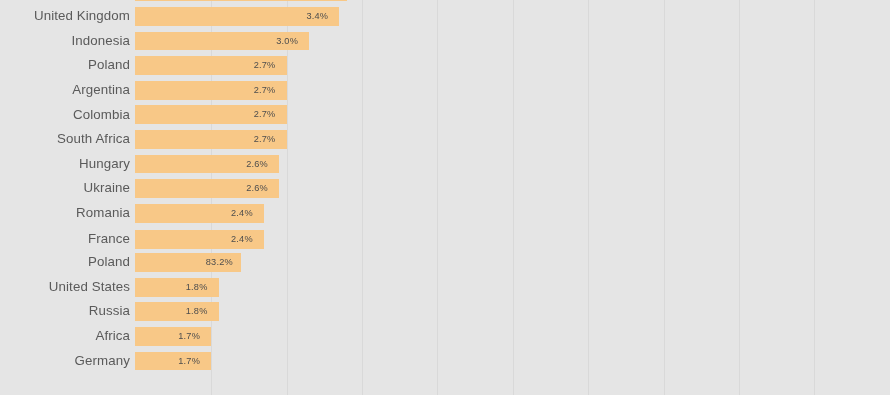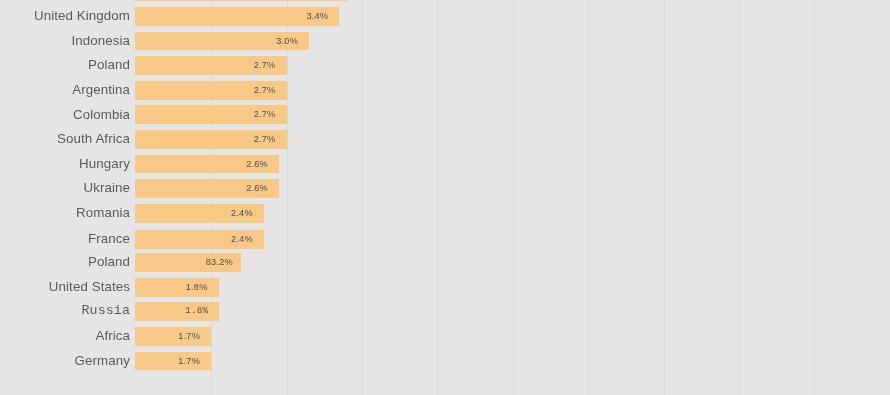--- a/index.html
+++ b/index.html
@@ -154,21 +154,21 @@
       <div class="bar-row" style="top: 250.22px;">
         <div class="cat-label">Poland</div>
         <div class="bar" style="width: 106px; background: rgb(248, 200, 135);"></div>
         <div class="bar-value" style="left: 203.314px; width: 32px;">83.2%</div>
       </div>
       <div class="bar-row" style="top: 274.84px;">
         <div class="cat-label">United States</div>
         <div class="bar" style="width: 84px; background: rgb(248, 200, 135);"></div>
         <div class="bar-value" style="left: 180.694px; width: 32px;">1.8%</div>
       </div>
-      <div class="bar-row" style="top: 299.46px; font-family: Liberation Mono, monospace;">
+      <div class="bar-row" style="top: 299.46px;">
         <div class="cat-label">Russia</div>
         <div class="bar" style="width: 84px; background: rgb(248, 200, 135);"></div>
         <div class="bar-value" style="left: 180.694px; width: 32px;">1.8%</div>
       </div>
       <div class="bar-row" style="top: 324.08px;">
         <div class="cat-label">Africa</div>
         <div class="bar" style="width: 76px; background: rgb(248, 200, 135);"></div>
         <div class="bar-value" style="left: 173.154px; width: 32px;">1.7%</div>
       </div>
       <div class="bar-row" style="top: 348.7px;">

